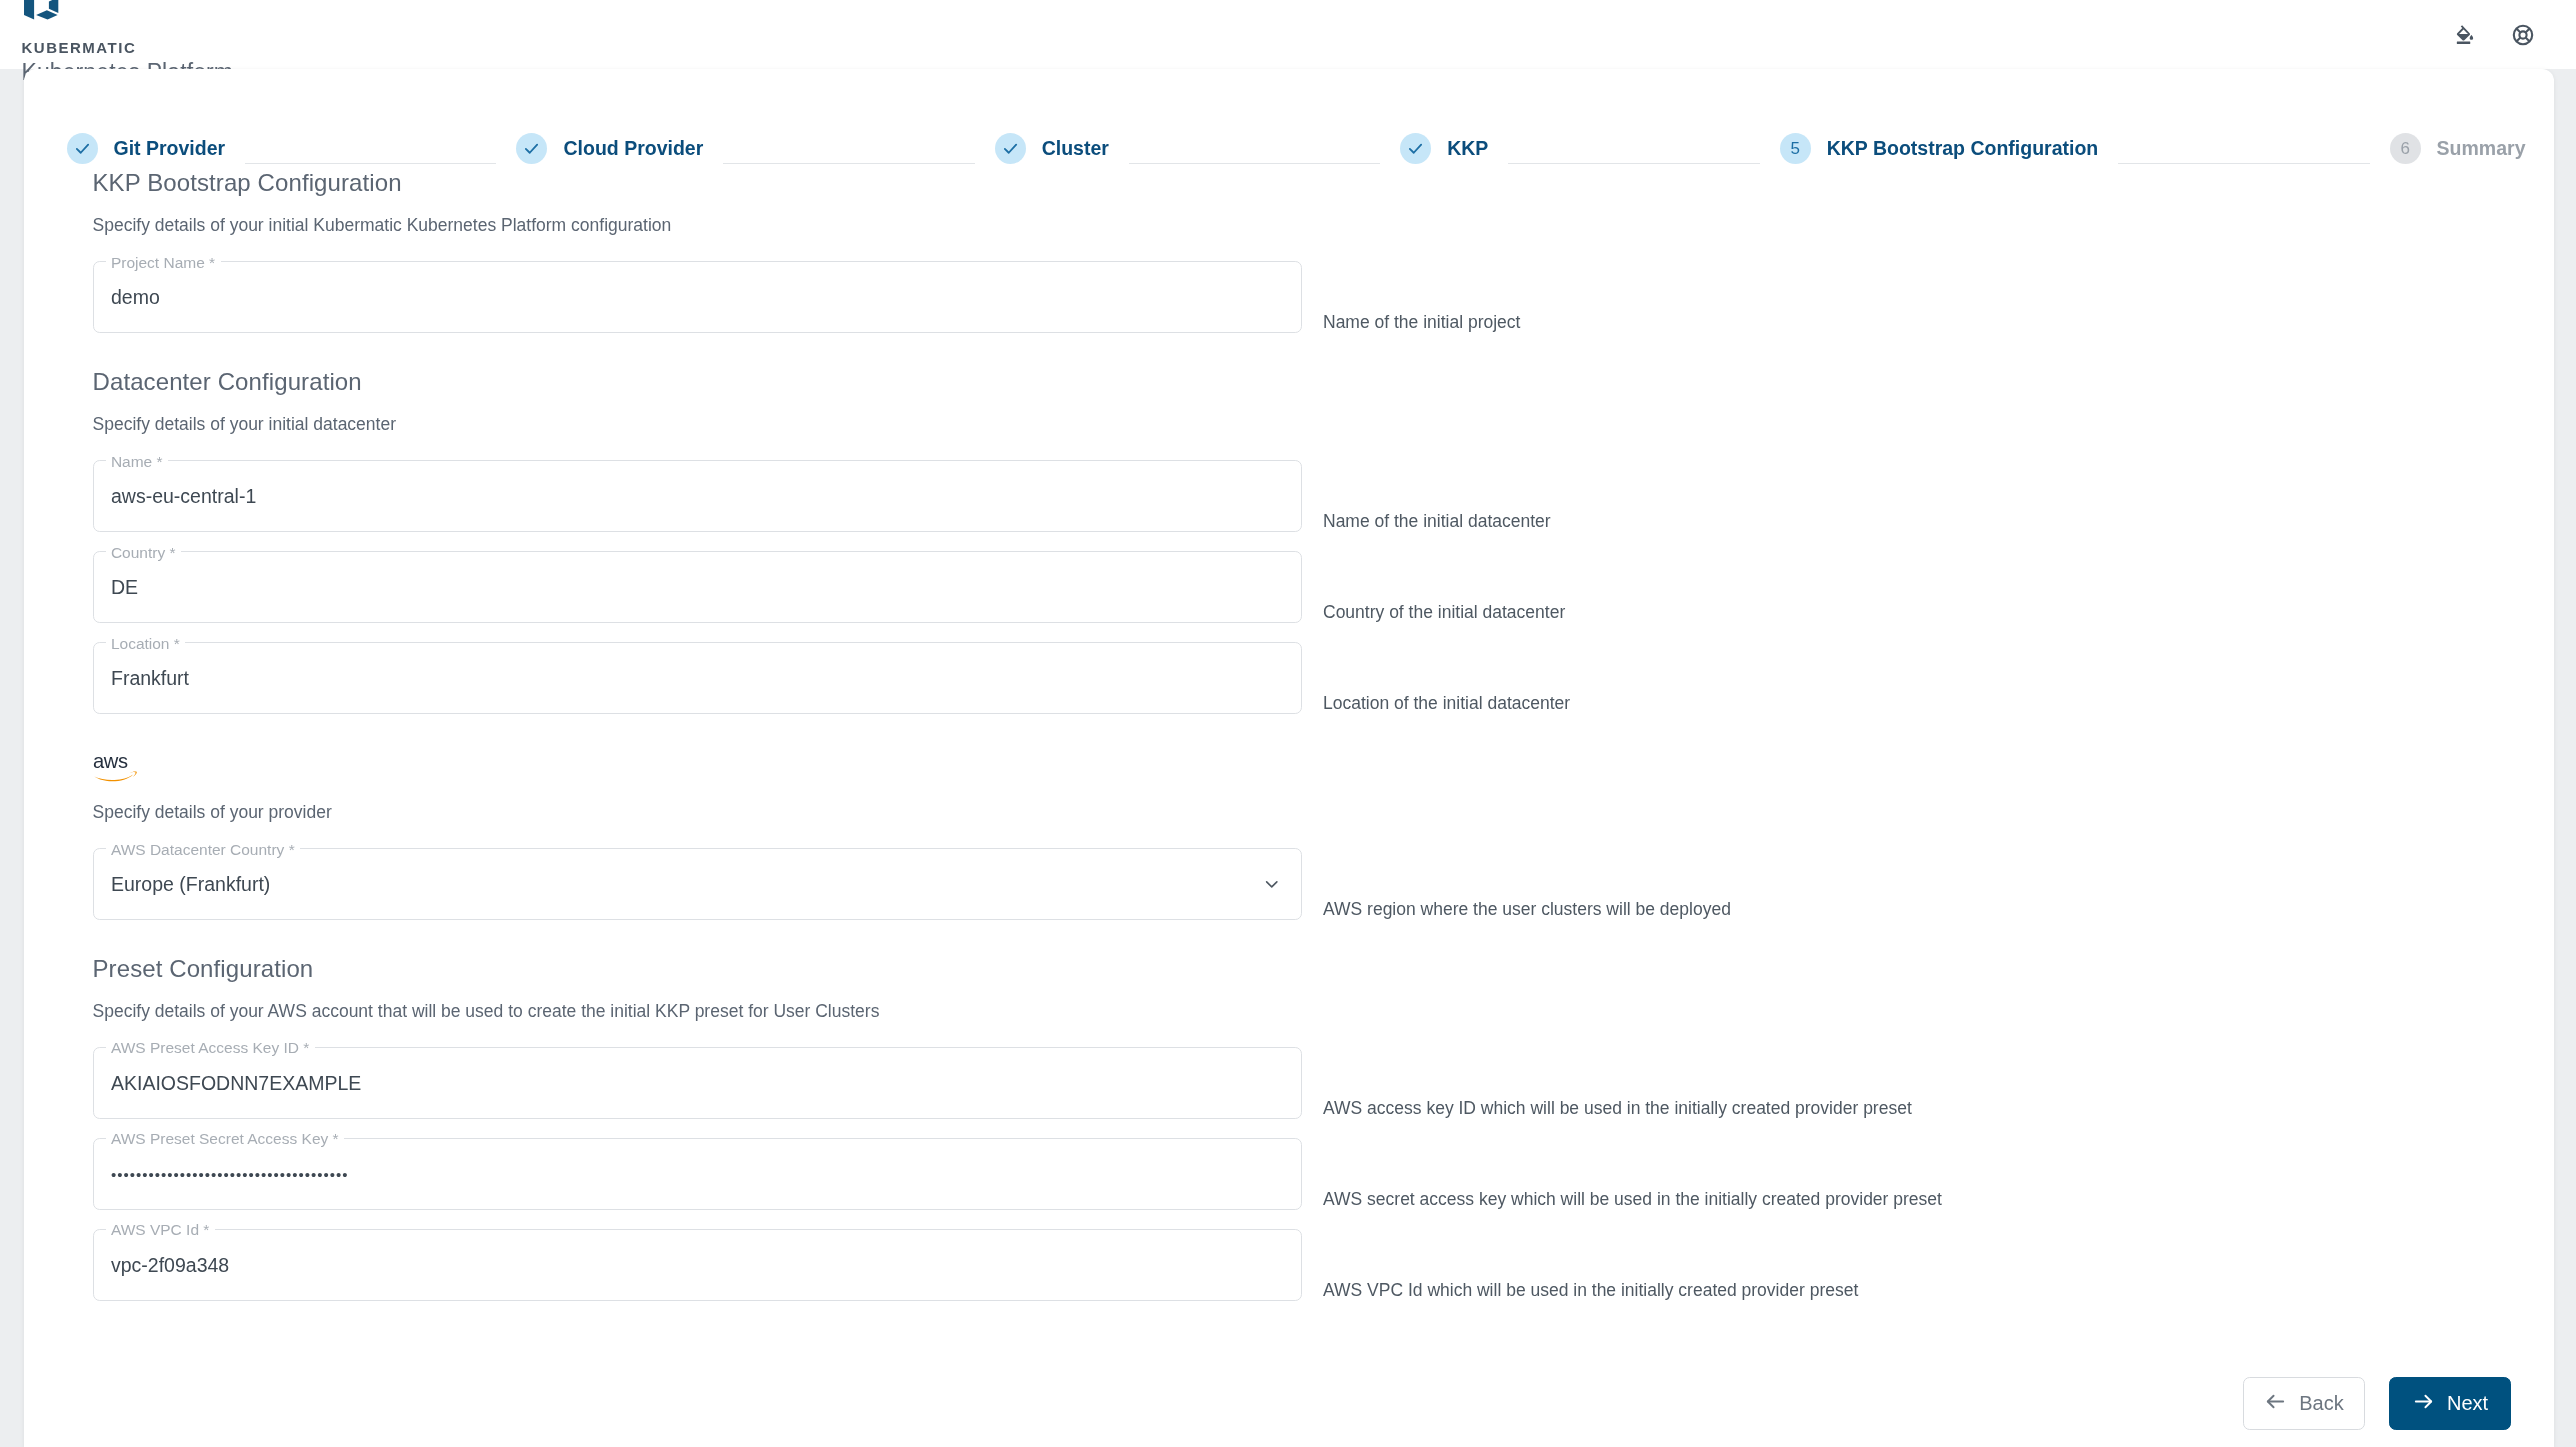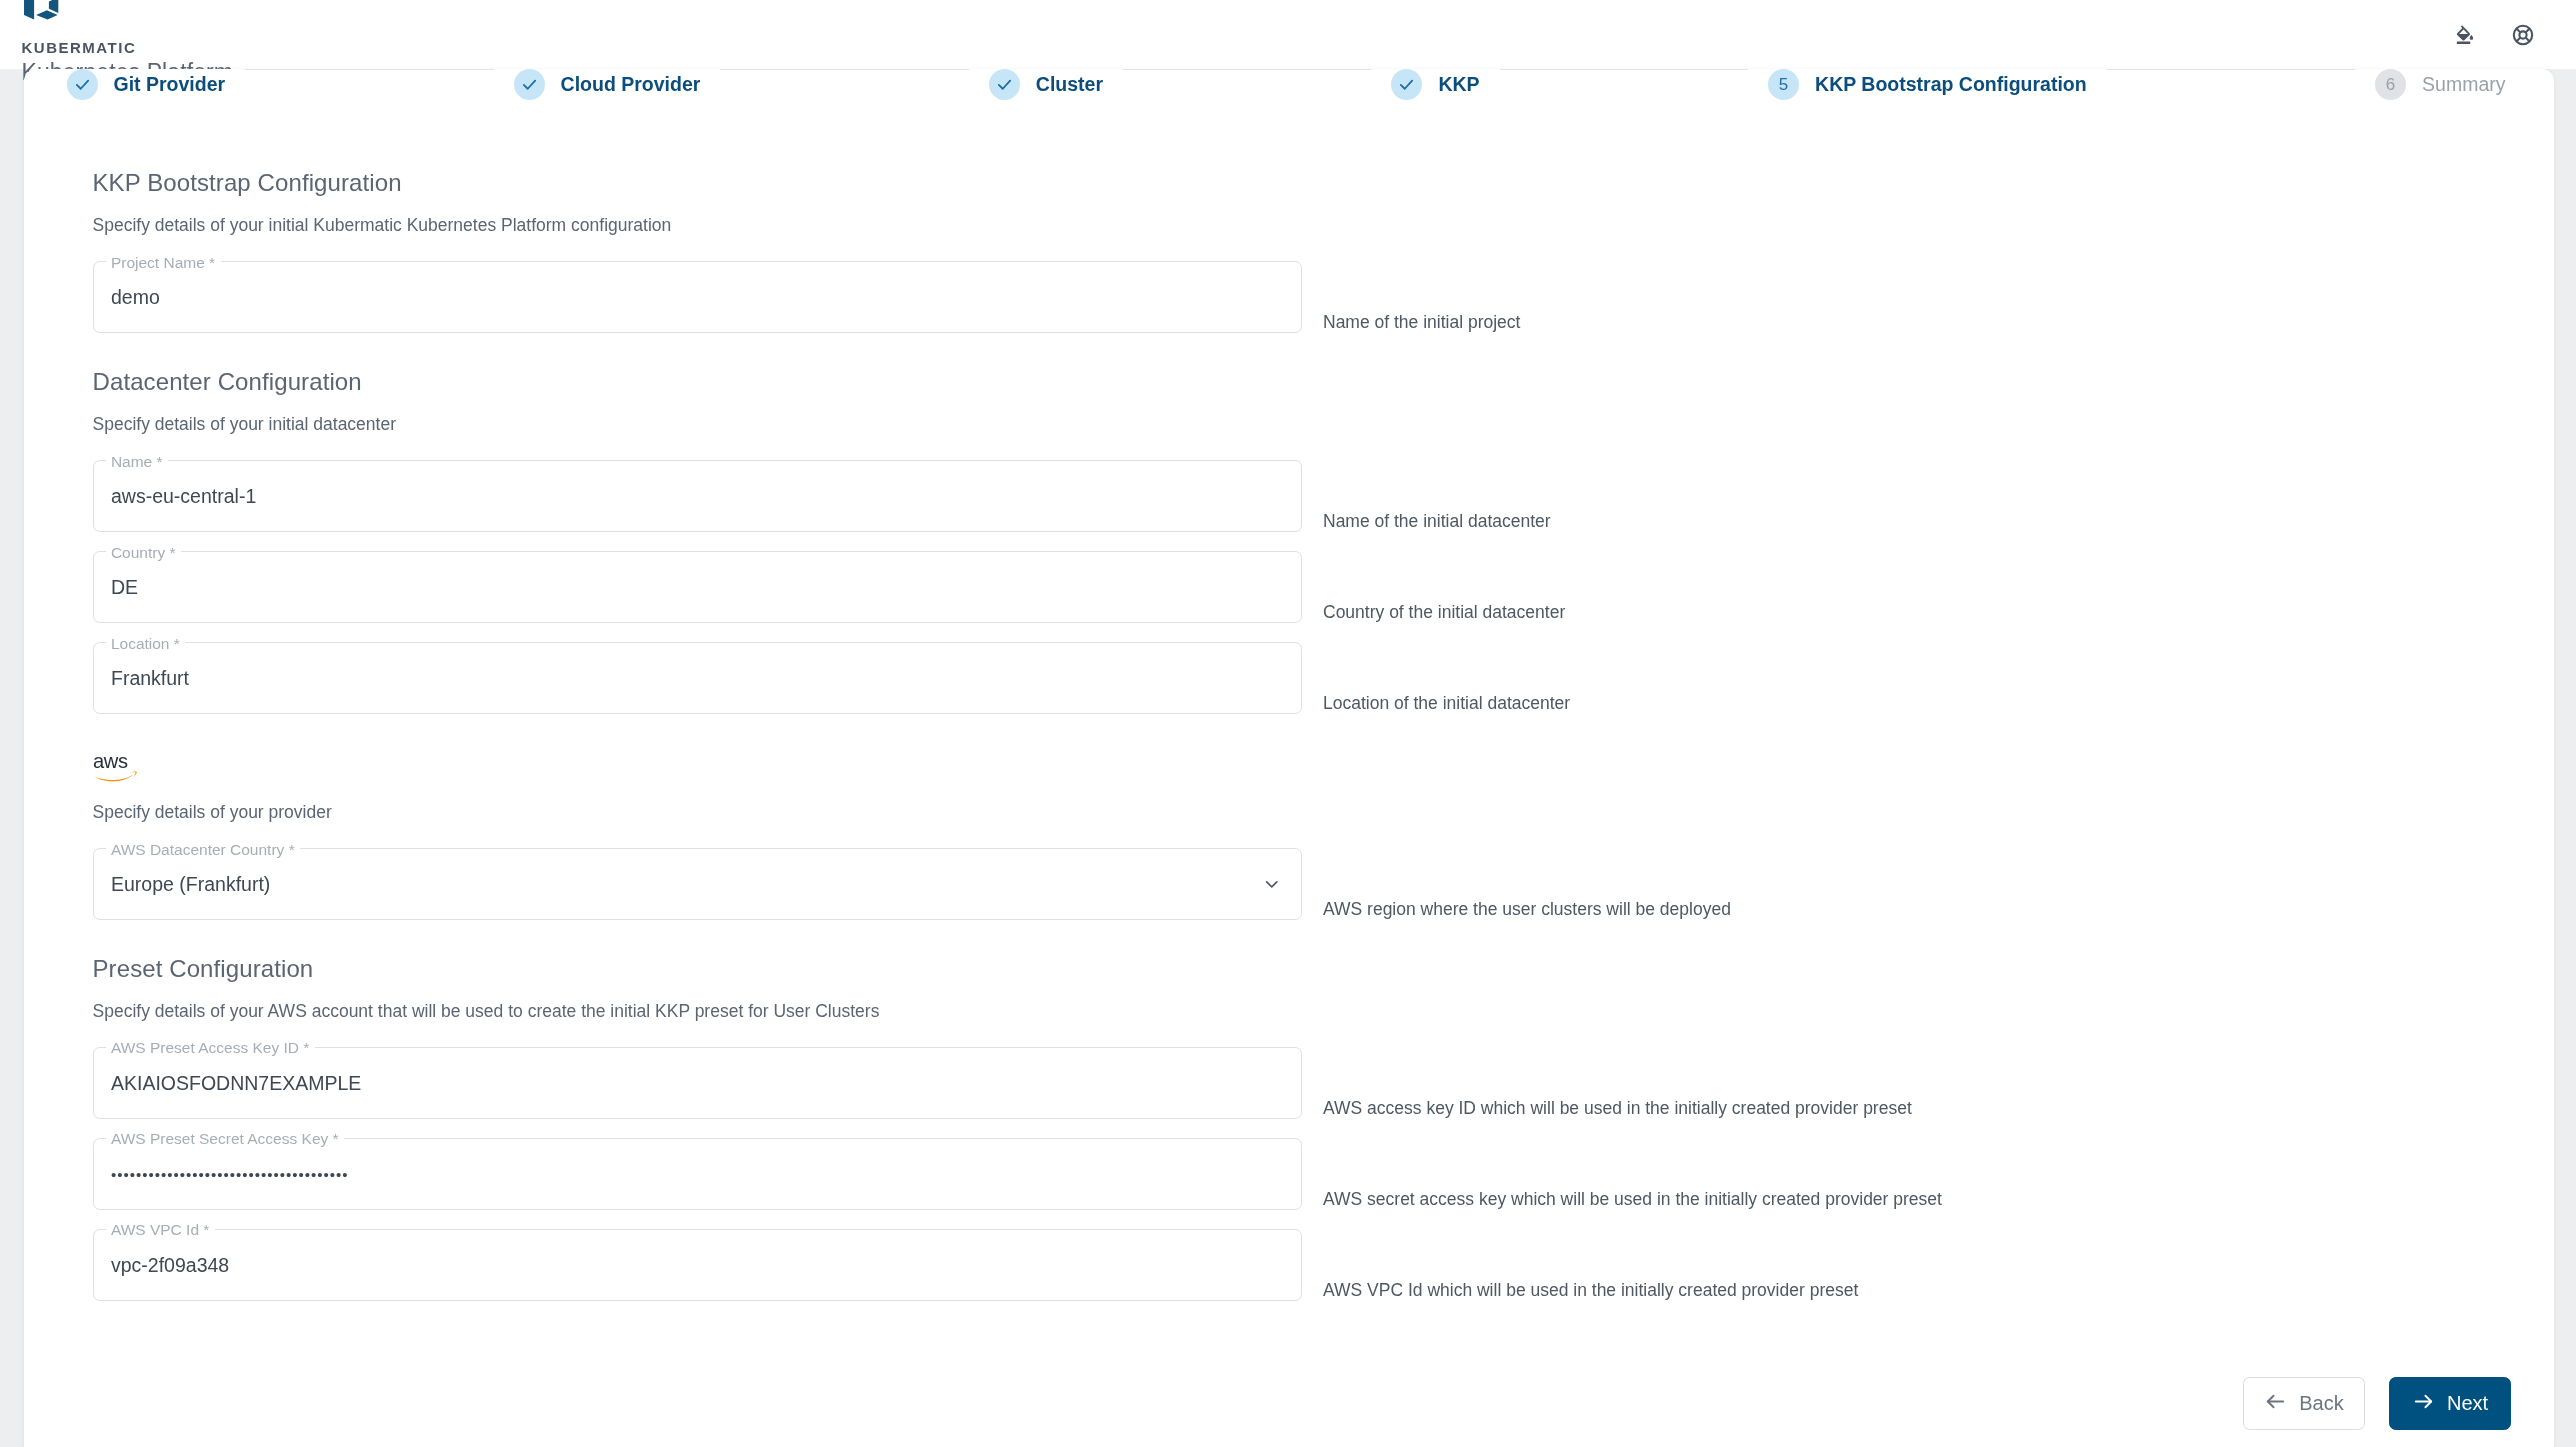--- a/index.html
+++ b/index.html
@@ -58,41 +58,41 @@
     height: 1378px;
     background: #ffffff;
     border-radius: 12px 12px 0 0;
     box-shadow: 0 1.3px 5.4px rgba(0,0,0,0.07);
     overflow: hidden;
   }
 
   
   .stepper {
     display: flex;
-    align-items: flex-start;
+    align-items: flex-end;
     height: 95px;
-    padding: 0 48px 0 43px;
+    padding: 0 28px 0 43px;
   }
   .step { display: flex; align-items: center; flex: 0 0 auto; cursor: pointer; }
   .step-circle {
     width: 31px; height: 31px;
     border-radius: 50%;
     display: flex; align-items: center; justify-content: center;
     font-size: 17px;
     flex: 0 0 31px;
   }
   .step-circle.done, .step-circle.active { background: #c6e6f8; color: #1d6fa5; }
   .step-circle.todo { background: #e0e2e5; color: #9aa1a9; }
   .step-label {
     margin-left: 16px;
     font-size: 19.5px;
     white-space: nowrap;
   }
   .step-label.done, .step-label.active { color: #0b4d7c; font-weight: bold; }
-  .step-label.todo { color: #9aa1a9; font-weight: 400; }
+  .step-label.todo { color: #9aa1a9; font-weight: 700; }
   .step-line {
     flex: 1 1 auto;
     height: 0.7px;
     background: #e2e5e8;
     margin: 0 20px;
     min-width: 27px;
   }
   .check-svg { width: 17px; height: 17px; display: block; }
 
   

